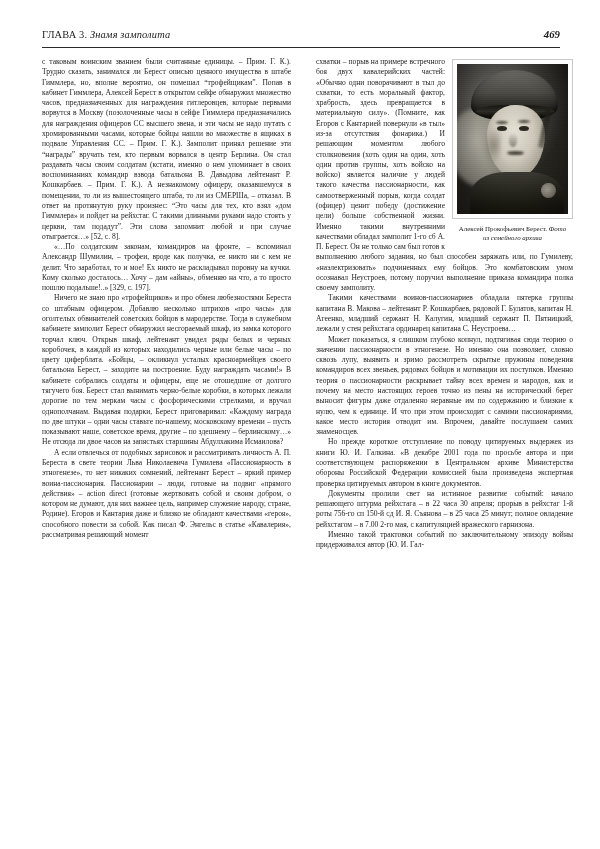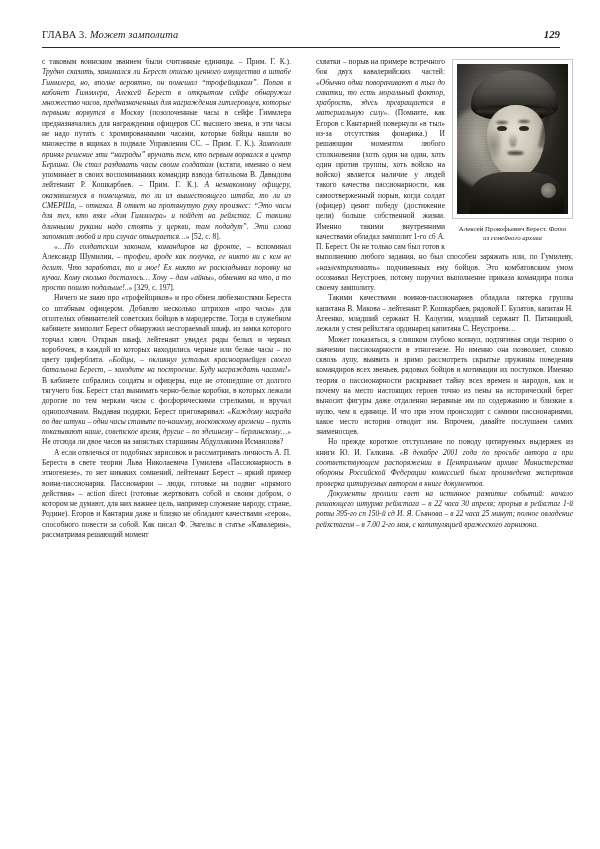--- a/index.html
+++ b/index.html
@@ -66,21 +66,21 @@
   }
   .col-left  { left: 0px;   width: 249px; }
   .col-right { left = 0; left: 274px; width: 257px; }
 
   p {
     margin: 0;
     text-indent: 12px;
   }
   p.cont { text-indent: 0; }
 
-  .it { font-style: italic; }
+  .it { }
 
   
   .figure {
     float: right;
     width: 121px;
     margin: 2px 0 3px 7px;
     shape-outside: margin-box;
   }
   .photo-frame {
     width: 121px;
@@ -221,23 +221,23 @@
   .fig-caption .src  { font-style: italic; }
 </style>
 </head>
 <body>
 
 <div class="page">
 
   <div class="running-head">
     <div class="rh-left">
       <span class="rh-chapter">ГЛАВА 3.</span>
-      <span class="rh-title">Может замполита</span>
+      <span class="rh-title">Знамя замполита</span>
     </div>
-    <div class="rh-page">129</div>
+    <div class="rh-page">469</div>
   </div>
 
   <div class="columns">
 
     <div class="col col-left">
 
       <p class="cont"><span>с таковым воинским званием были считанные единицы. – Прим. Г. К.). </span><span class="it">Трудно сказать, занимался ли Берест описью ценного имущества в штабе Гиммлера, но, вполне вероятно, он помешал “трофейщикам”. Попав в кабинет Гиммлера, Алексей Берест в открытом сейфе обнаружил множество часов, предназначенных для награждения гитлеровцев, которые первыми ворвутся в Москву </span><span>(позолоченные часы в сейфе Гиммлера предназначались для награждения офицеров СС высшего звена, и эти часы не надо путать с хромированными часами, которые бойцы нашли во множестве в ящиках в подвале Управления СС. – Прим. Г. К.). </span><span class="it">Замполит принял решение эти “награды” вручать тем, кто первым ворвался в центр Берлина. Он стал раздавать часы своим солдатам </span><span>(кстати, именно о нем упоминает в своих воспоминаниях командир взвода батальона В. Давыдова лейтенант Р. Кошкарбаев. – Прим. Г. К.). </span><span class="it">А незнакомому офицеру, оказавшемуся в помещении, то ли из вышестоящего штаба, то ли из СМЕРШа, – отказал. В ответ на протянутую руку произнес: “Это часы для тех, кто взял «дом Гиммлера» и пойдет на рейхстаг. С такими длинными руками надо стоять у церкви, там подадут”. Эти слова запомнит любой и при случае отыграется…» </span><span>[52, с. 8].</span></p>
 
       <p><span class="it">«…По солдатским законам, командиров на фронте, </span><span>– вспоминал Александр Шумилин, – </span><span class="it">трофеи, вроде как получка, ее никто ни с кем не делит. Что заработал, то и мое! Ех никто не раскладывал поровну на кучки. Кому сколько досталось… Хочу – дам «айны», обменяю на что, а то просто пошлю подальше!..» </span><span>[329, с. 197].</span></p>
 
@@ -275,19 +275,20 @@
       </div>
 
       <p class="cont"><span>схватки – порыв на примере встречного боя двух кавалерийских частей: </span><span class="it">«Обычно одни поворачивают в тыл до схватки, то есть моральный фактор, храбрость, здесь превращается в материальную силу». </span><span>(Помните, как Егоров с Кантарией повернули «в тыл» из-за отсутствия фонарика.) И решающим моментом любого столкновения (хоть один на один, хоть один против группы, хоть войско на войско) является наличие у людей такого качества пассионарности, как самоотверженный порыв, когда солдат (офицер) ценит победу (достижение цели) больше собственной жизни. Именно такими внутренними качествами обладал замполит 1-го сб А. П. Берест. Он не только сам был готов к выполнению любого задания, но был способен заряжать или, по Гумилеву, </span><span class="it">«наэлектризовать» </span><span>подчиненных ему бойцов. Это комбатовским умом осознавал Неустроев, потому поручил выполнение приказа командира полка своему замполиту.</span></p>
 
       <p>Такими качествами воинов-пассионариев обладала пятерка группы капитана В. Макова – лейтенант Р. Кошкарбаев, рядовой Г. Булатов, капитан Н. Агеенко, младший сержант Н. Калугин, младший сержант П. Пятницкий, лежали у стен рейхстага ординарец капитана С. Неустроева…</p>
 
       <p>Может показаться, я слишком глубоко копнул, подтягивая сюда теорию о значении пассионарности в этногенезе. Но именно она позволяет, словно сквозь лупу, выявить и зримо рассмотреть скрытые пружины поведения командиров всех звеньев, рядовых бойцов и мотивации их поступков. Именно теория о пассионарности раскрывает тайну всех времен и народов, как и почему на место настоящих героев точно из пены на исторический берег выносит фигуры даже отдаленно неравные им по содержанию и близкие к нулю, чем к единице. И что при этом происходит с самими пассионариями, какое место история отводит им. Впрочем, давайте послушаем самих знаменосцев.</p>
 
       <p><span>Но прежде короткое отступление по поводу цитируемых выдержек из книги Ю. И. Галкина. </span><span class="it">«В декабре 2001 года по просьбе автора и при соответствующем распоряжении в Центральном архиве Министерства обороны Российской Федерации комиссией была произведена экспертная проверка цитируемых автором в книге документов.</span></p>
 
-      <p class="it">Документы пролили свет на истинное развитие событий: начало решающего штурма рейхстага – в 22 часа 30 апреля; прорыв в рейхстаг 1-й роты 395-го сп 150-й сд И. Я. Съянова – в 22 часа 25 минут; полное овладение рейхстагом – в 7.00 2-го мая, с капитуляцией вражеского гарнизона.</p>
-
+      <p class="it">Документы пролили свет на истинное развитие событий: начало решающего штурма рейхстага – в 22 часа 30 апреля; прорыв в рейхстаг 1-й роты 756-го сп 150-й сд И. Я. Съянова – в 25 часа 25 минут; полное овладение рейхстагом – в 7.00 2-го мая, с капитуляцией вражеского гарнизона.</p>
+
+      <p class="it">Именно такой трактовки событий по заключительному эпизоду войны придерживался автор (Ю. И. Гал-</p>
 
     </div>
 
   </div>
 </div>
 
 </body></html>

